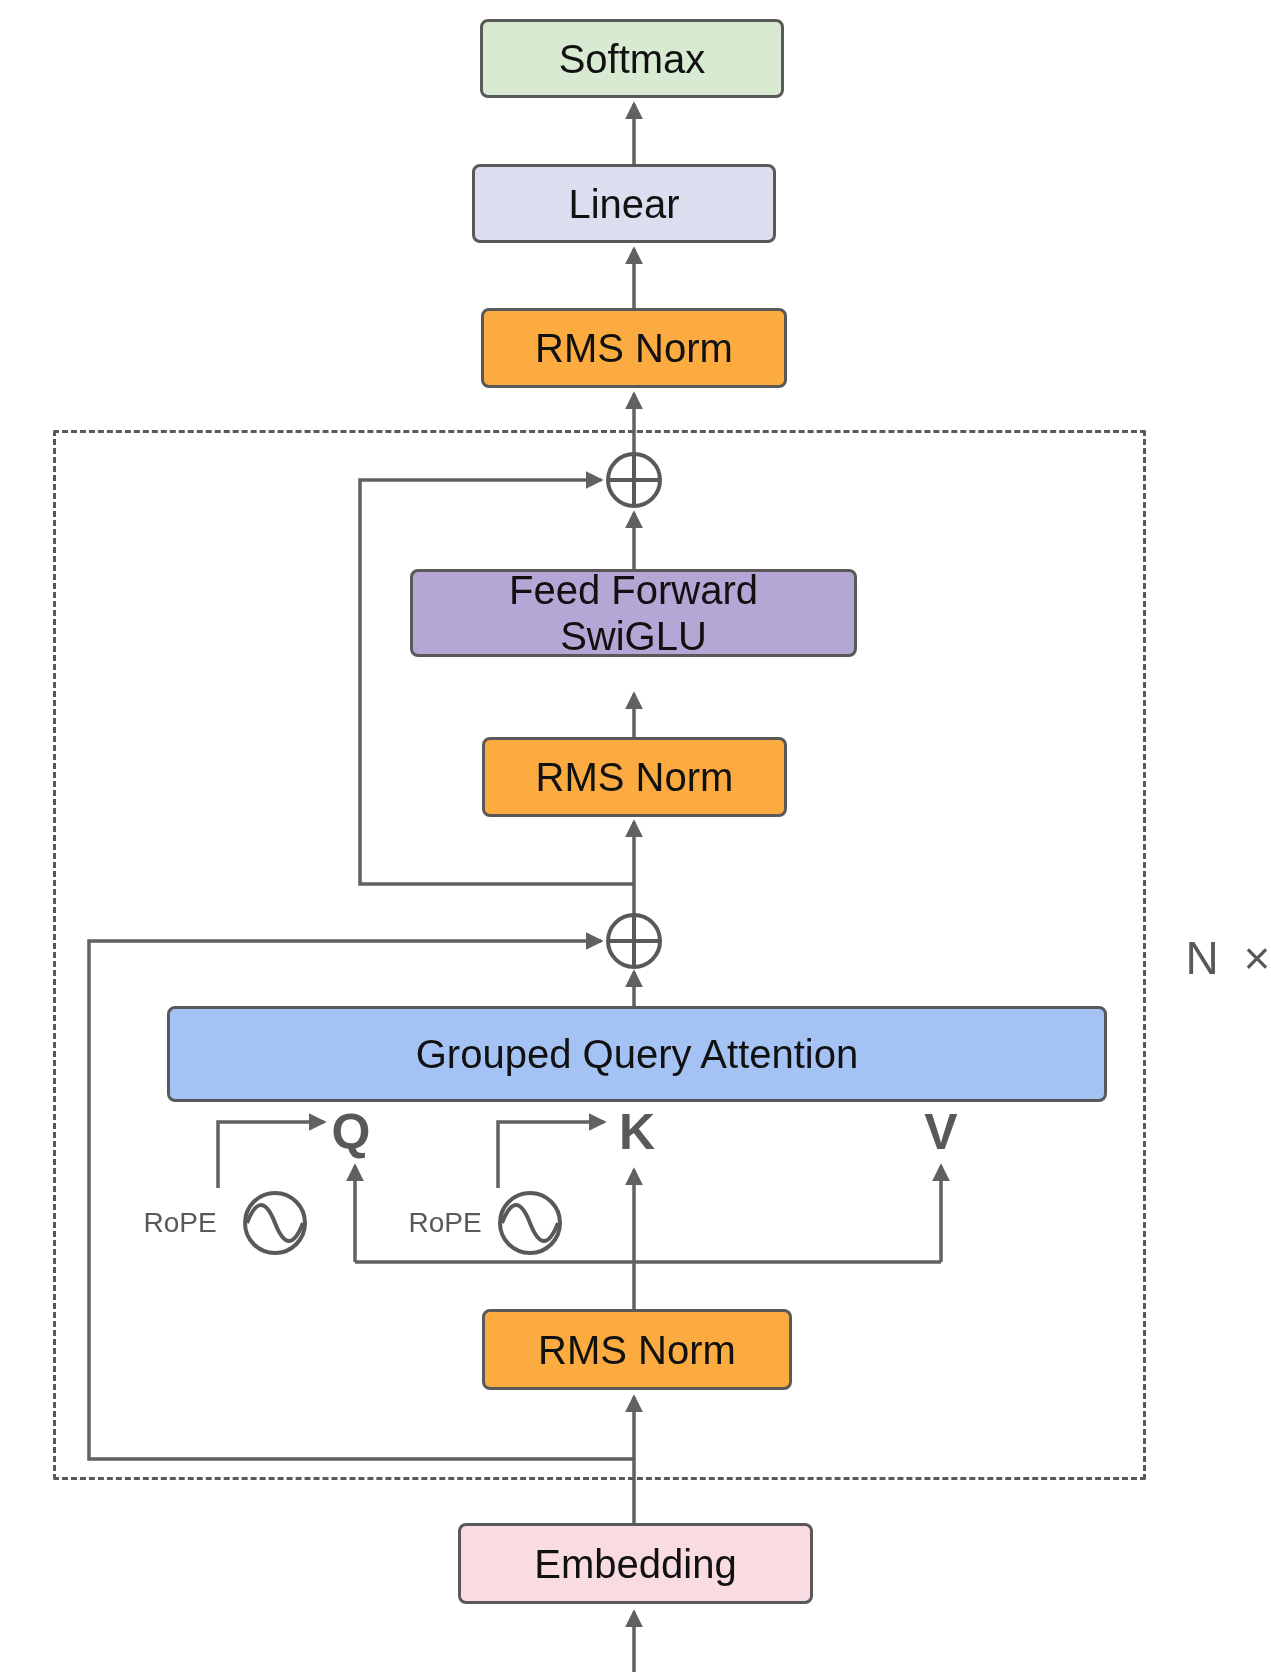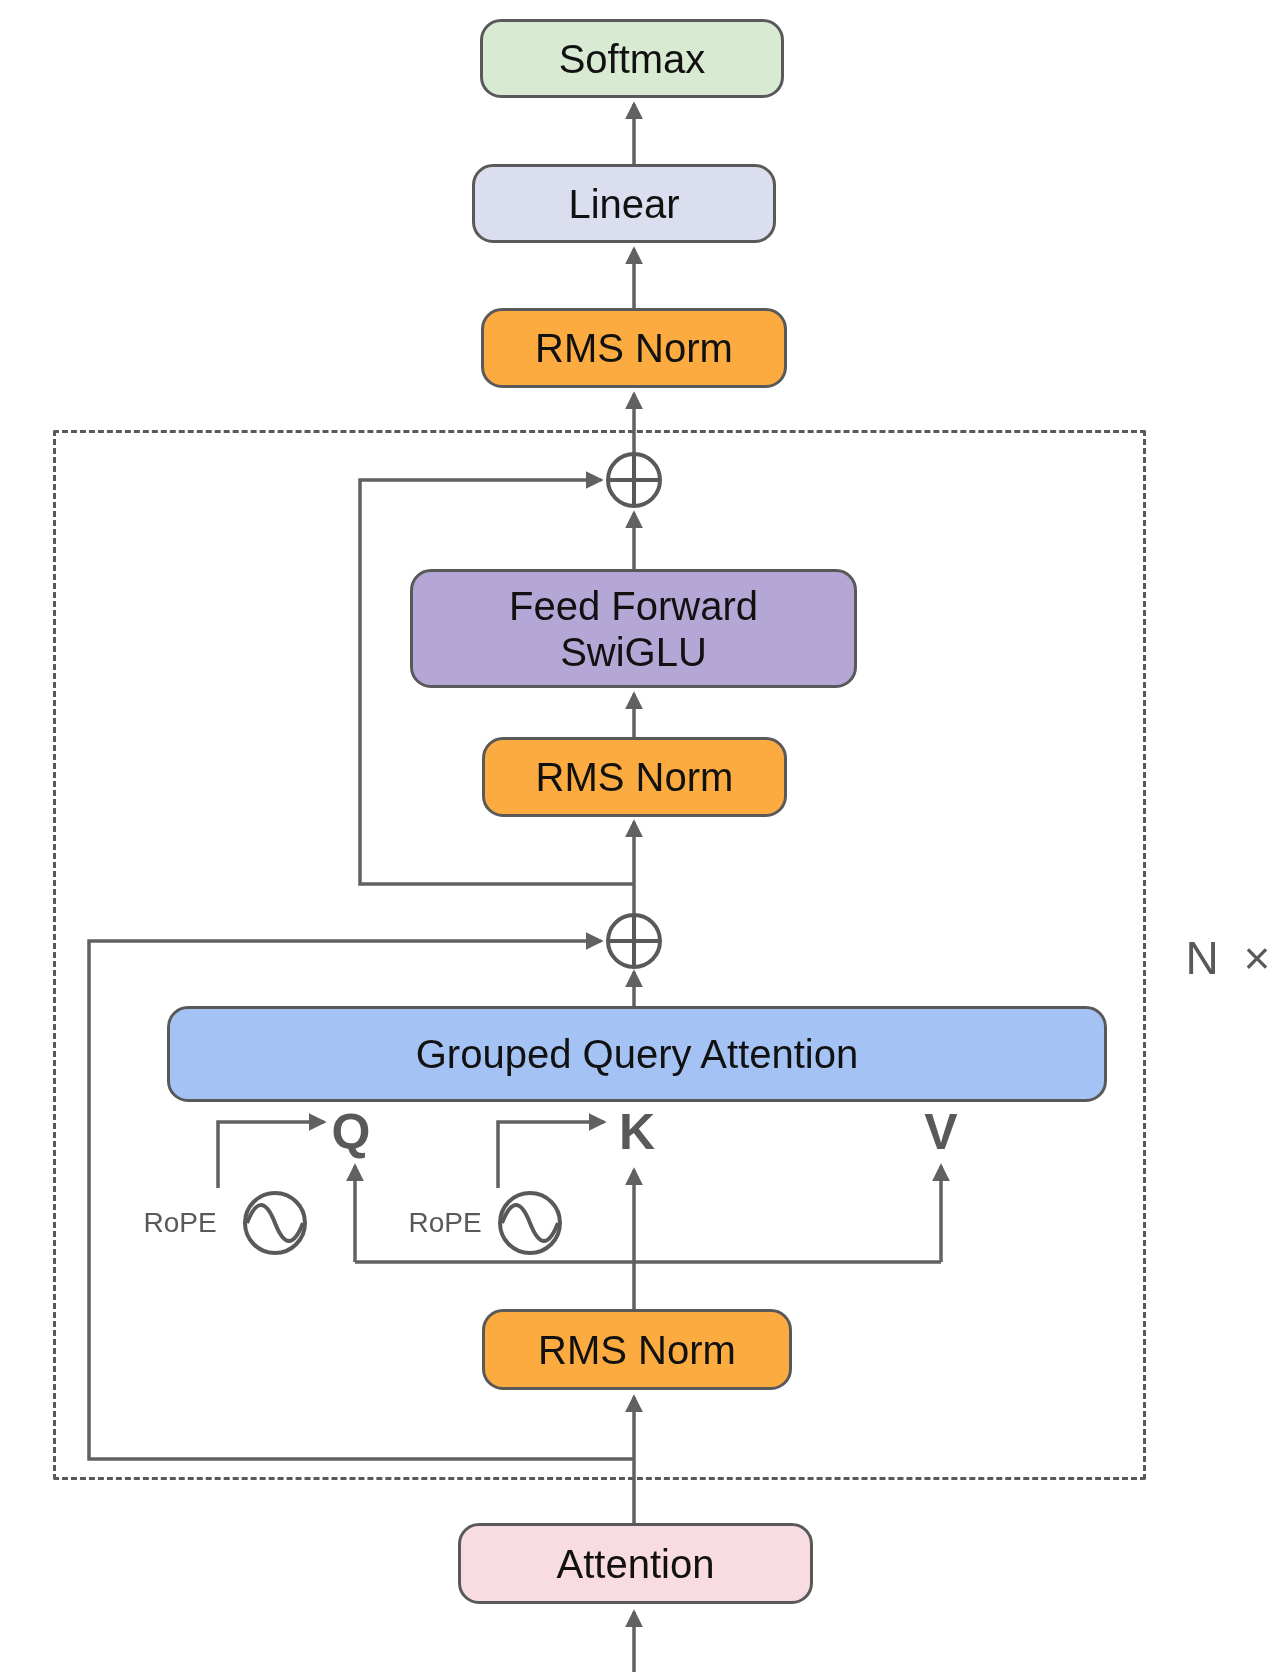--- a/index.html
+++ b/index.html
@@ -7,31 +7,31 @@
     position:relative;
     width:1271px;height:1672px;
     background:#ffffff;
     font-family:"Liberation Sans", sans-serif;
     overflow:hidden;
   }
   .box{
     position:absolute;
     display:flex;align-items:center;justify-content:center;
     border:3px solid #595959;
-    border-radius:21px;
+    border-radius:8px;
     font-size:40px;line-height:1.15;
     color:#111111;
     text-align:center;
     white-space:pre-line;
     box-sizing:border-box;
   }
   .b-softmax{left:480px;top:19px;width:304px;height:79px;background:#d9ead3;}
   .b-linear{left:472px;top:164px;width:304px;height:79px;background:#dbdeee;}
   .b-rms-top{left:481px;top:308px;width:306px;height:80px;background:#fbab40;}
-  .b-ff{left:410px;top:569px;width:447px;height:119px;background:#b4a7d6;}
+  .b-ff{left:410px;top:569px;width:447px;height:88px;background:#b4a7d6;}
   .b-rms-mid{left:482px;top:737px;width:305px;height:80px;background:#fbab40;}
   .b-gqa{left:167px;top:1006px;width:940px;height:96px;background:#a4c2f4;}
   .b-rms-bottom{left:482px;top:1309px;width:310px;height:81px;background:#fbab40;}
   .b-embedding{left:458px;top:1523px;width:355px;height:81px;background:#f9dce1;}
   .dashed-frame{
     position:absolute;left:53px;top:430px;width:1093px;height:1050px;
     border:3px dashed #595959;border-radius:2px;box-sizing:border-box;
   }
   .gray-label{
     position:absolute;color:#595959;
@@ -115,21 +115,21 @@
   </svg>
 
   <div class="box b-softmax">Softmax</div>
   <div class="box b-linear">Linear</div>
   <div class="box b-rms-top">RMS Norm</div>
   <div class="box b-ff">Feed Forward
 SwiGLU</div>
   <div class="box b-rms-mid">RMS Norm</div>
   <div class="box b-gqa">Grouped Query Attention</div>
   <div class="box b-rms-bottom">RMS Norm</div>
-  <div class="box b-embedding">Attention</div>
+  <div class="box b-embedding">Embedding</div>
 
   <div class="gray-label qkv lbl-q">Q</div>
   <div class="gray-label qkv lbl-k">K</div>
   <div class="gray-label qkv lbl-v">V</div>
   <div class="gray-label rope lbl-rope-left">RoPE</div>
   <div class="gray-label rope lbl-rope-right">RoPE</div>
   <div class="gray-label lbl-repeat">N ×</div>
 
 </div>
 

